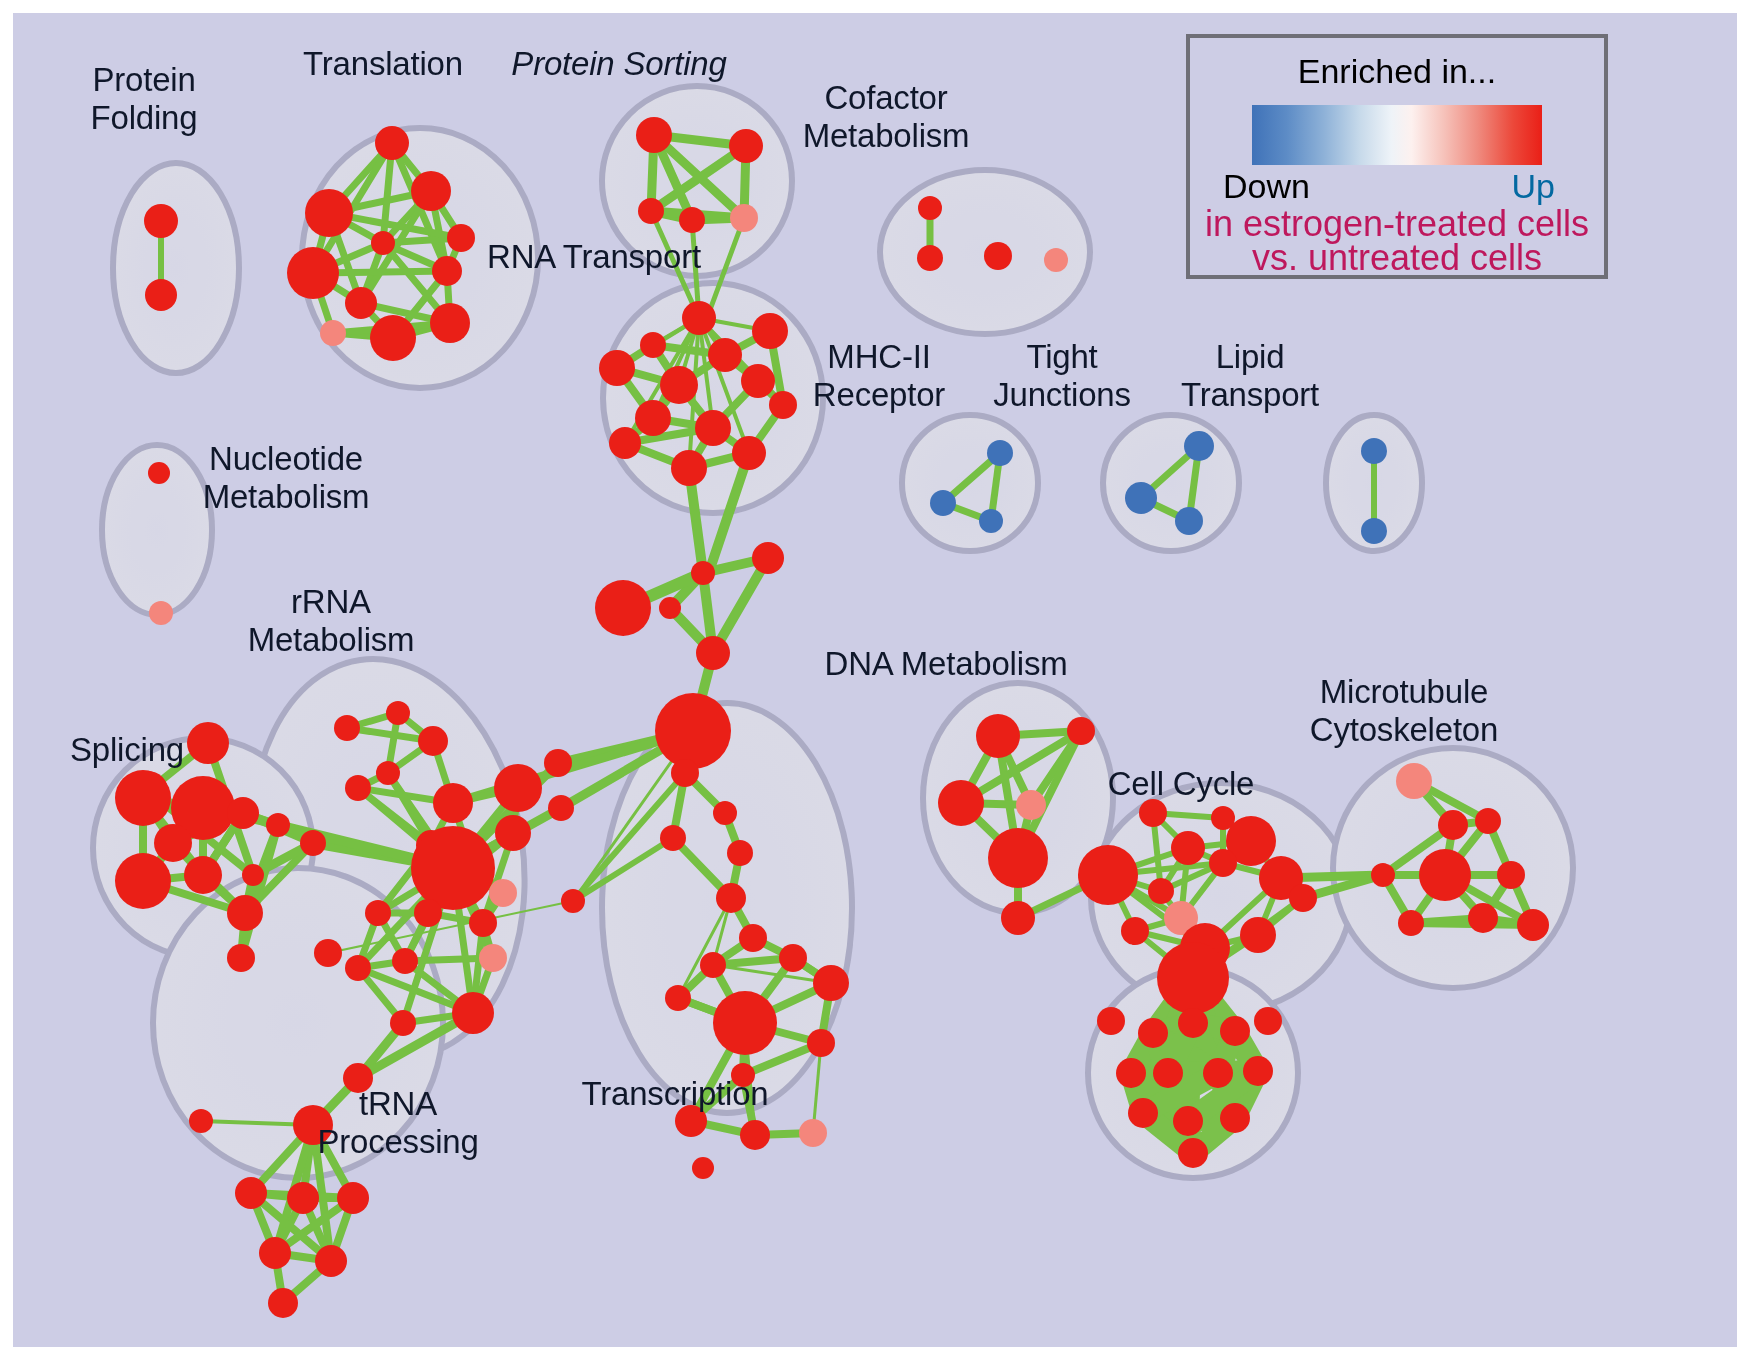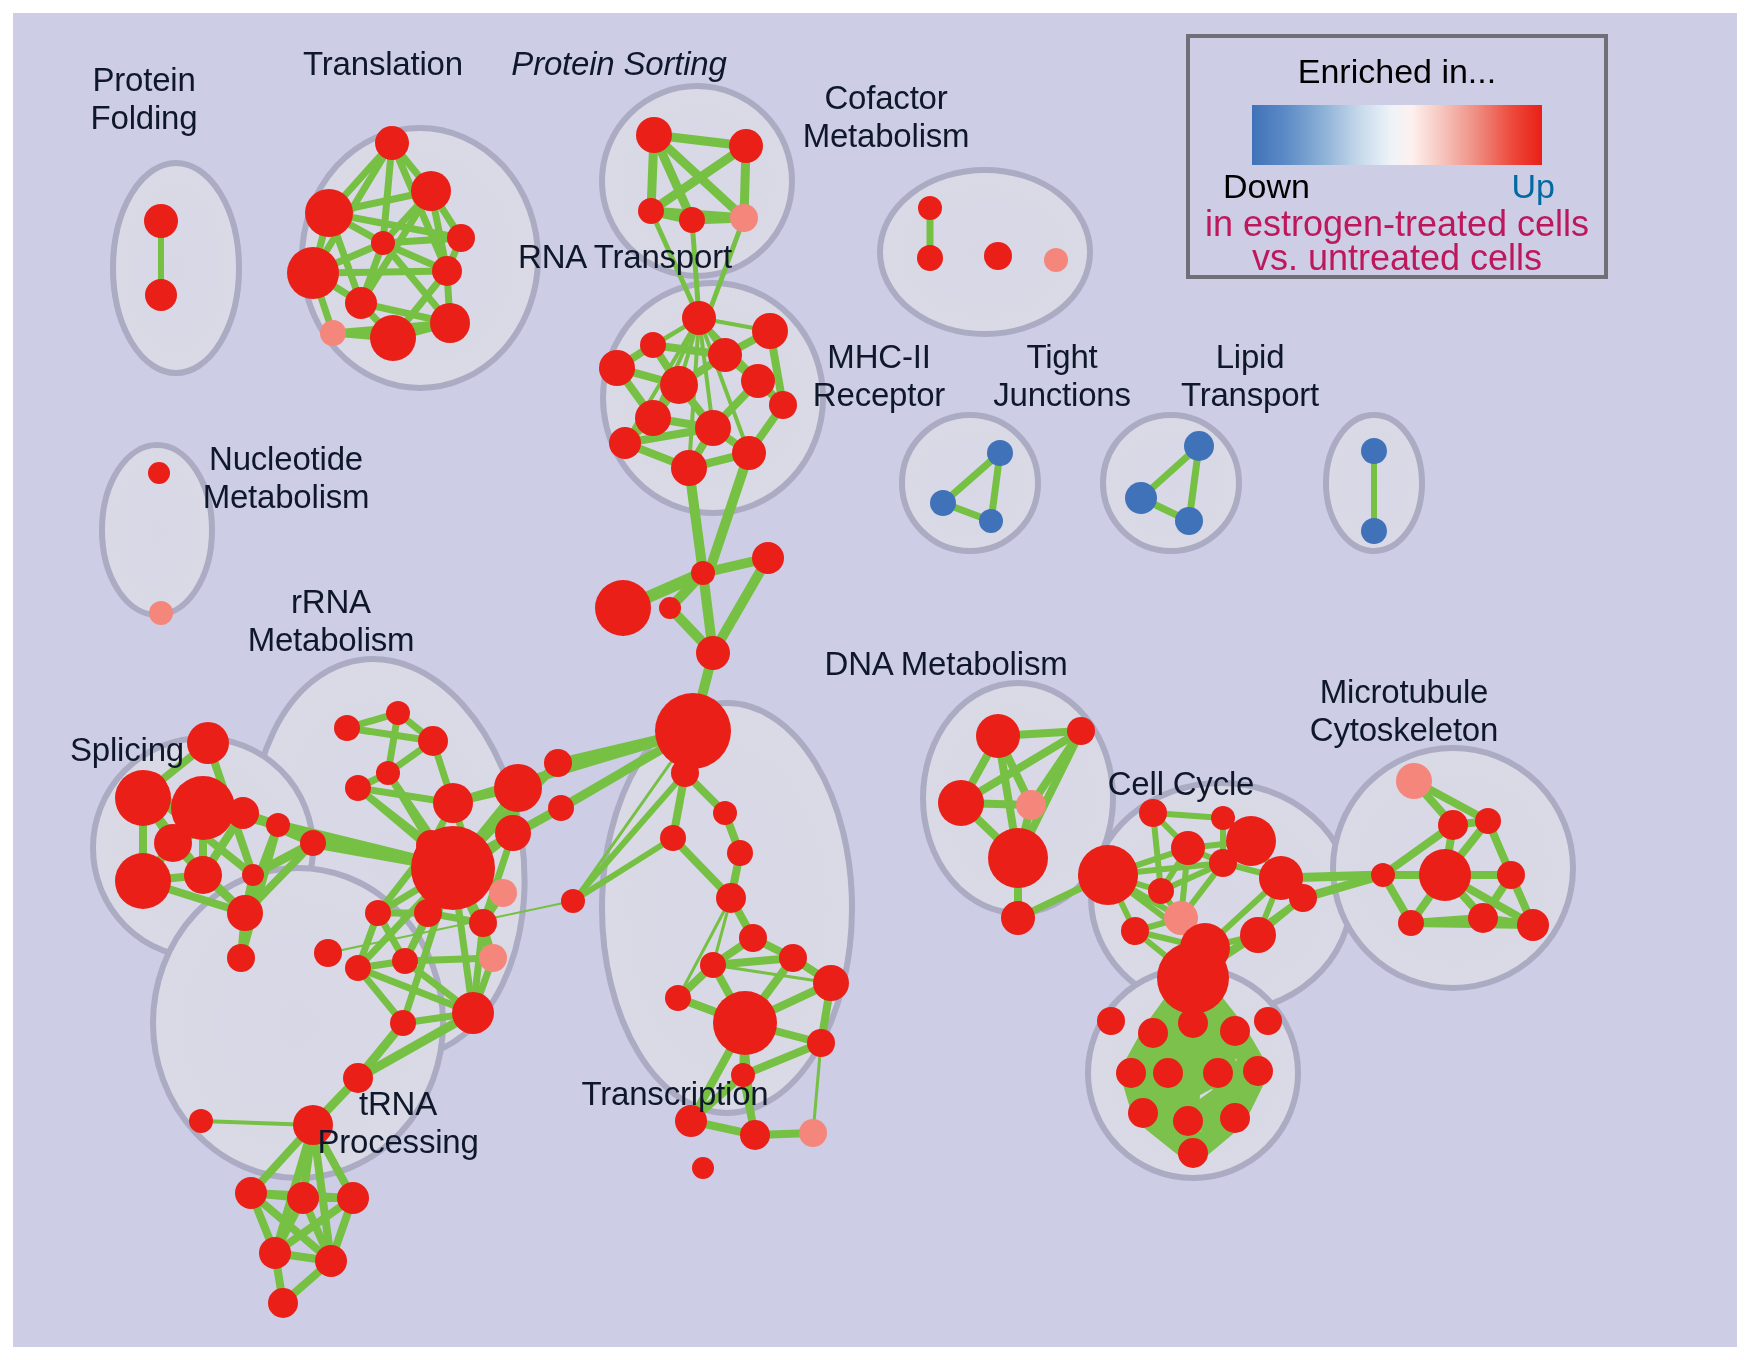--- a/index.html
+++ b/index.html
@@ -704,21 +704,21 @@
         <circle cx="1255" cy="1008" r="14" fill="#ea1f17"></circle>
       </g>
     </svg>
 
     <div class="cluster-label" style="left:131px; top:48px;">Protein
 Folding</div>
     <div class="cluster-label" style="left:370px; top:32px;">Translation</div>
     <div class="cluster-label" style="left:606px; top:32px;font-style:italic;">Protein Sorting</div>
     <div class="cluster-label" style="left:873px; top:66px;">Cofactor
 Metabolism</div>
-    <div class="cluster-label" style="left:612px; top:225px;">RNA Transport</div>
+    <div class="cluster-label" style="left:581px; top:225px;">RNA Transport</div>
     <div class="cluster-label" style="left:273px; top:427px;">Nucleotide
 Metabolism</div>
     <div class="cluster-label" style="left:866px; top:325px;">MHC-II
 Receptor</div>
     <div class="cluster-label" style="left:1049px; top:325px;">Tight
 Junctions</div>
     <div class="cluster-label" style="left:1237px; top:325px;">Lipid
 Transport</div>
     <div class="cluster-label" style="left:318px; top:570px;">rRNA
 Metabolism</div>

